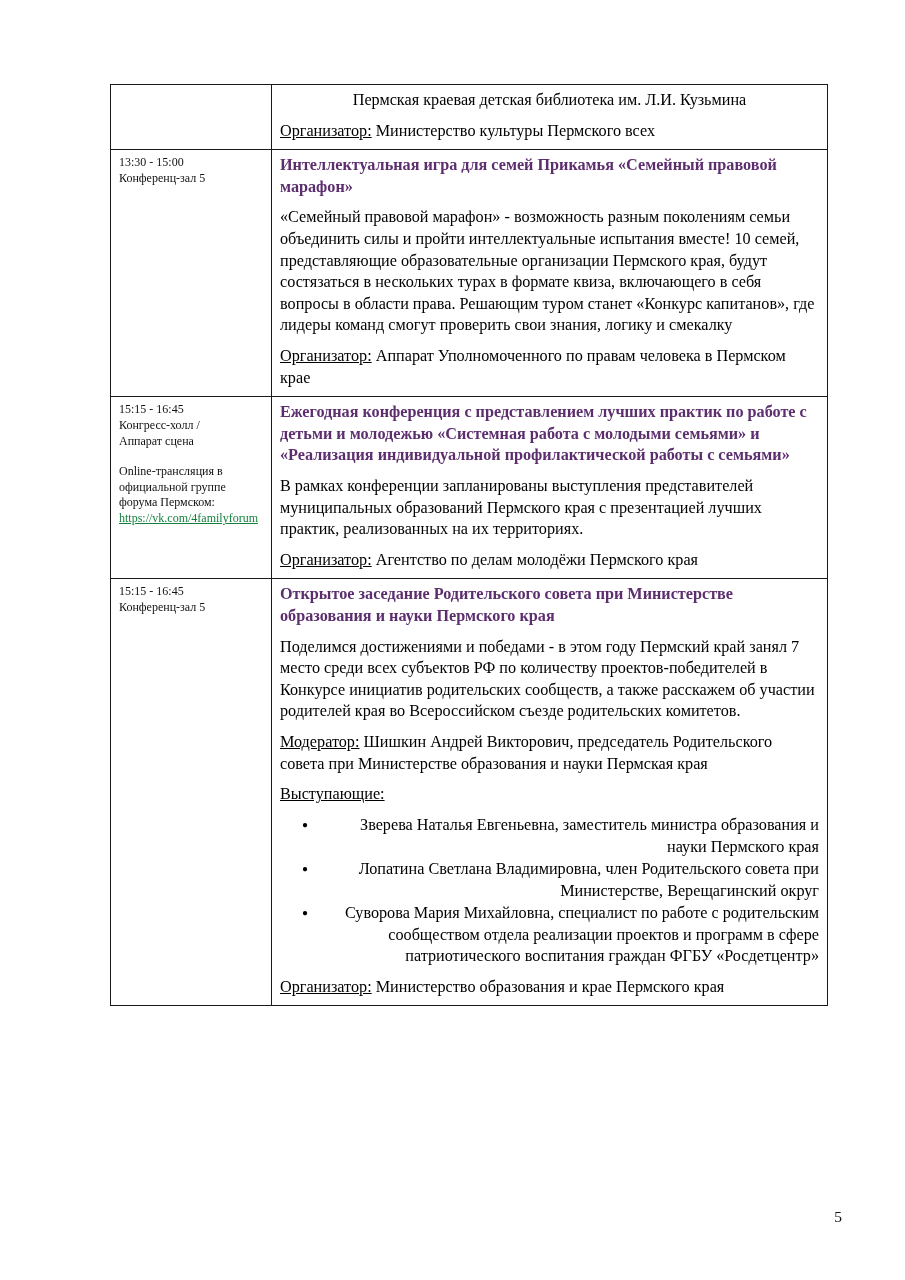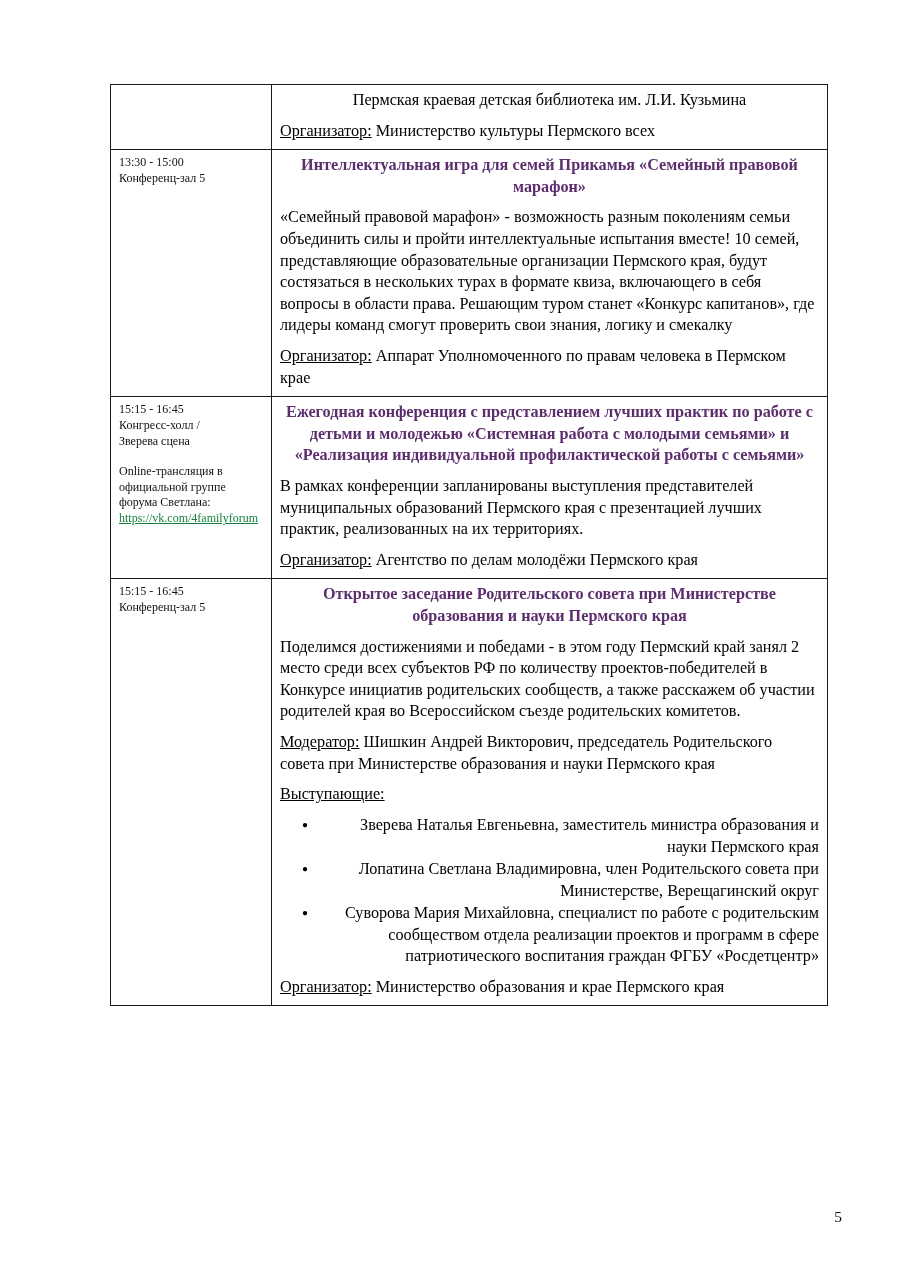--- a/index.html
+++ b/index.html
@@ -63,21 +63,20 @@
 
   .p-center {
     text-align: center;
   }
 
   .event-title {
     margin: 0 0 9px 0;
     font-weight: bold;
     color: #5c2e6e;
     line-height: 1.33;
-    text-align: center;
   }
 
   .lead-label {
     text-decoration: underline;
     text-underline-offset: 1px;
     text-align: center;
   }
 
   .org-block { margin-top: 2px; }
 
@@ -148,42 +147,42 @@
           <p class="p"><span class="lead-label">Организатор:</span>
              <span>Аппарат Уполномоченного по правам человека в Пермском крае</span></p>
         </td>
       </tr>
 
 
       <tr>
         <td class="col-time time-cell">
           <div class="time-line">15:15 - 16:45</div>
           <div>Конгресс-холл /</div>
-          <div>Зверева сцена</div>
-          <div class="gap-top">Online-трансляция в официальной группе форума Светлана:</div>
+          <div>Аппарат сцена</div>
+          <div class="gap-top">Online-трансляция в официальной группе форума Пермском:</div>
           <div><a class="link" href="#">https://vk.com/4familyforum</a></div>
         </td>
         <td class="col-body body-cell">
           <p class="event-title">Ежегодная конференция с представлением лучших практик по работе с детьми и молодежью «Системная работа с молодыми семьями» и «Реализация индивидуальной профилактической работы с семьями»</p>
           <p class="p">В рамках конференции запланированы выступления представителей муниципальных образований Пермского края с презентацией лучших практик, реализованных на их территориях.</p>
           <p class="p"><span class="lead-label">Организатор:</span>
              <span>Агентство по делам молодёжи Пермского края</span></p>
         </td>
       </tr>
 
       <tr>
         <td class="col-time time-cell">
           <div class="time-line">15:15 - 16:45</div>
           <div class="time-line">Конференц-зал 5</div>
         </td>
         <td class="col-body body-cell">
           <p class="event-title">Открытое заседание Родительского совета при Министерстве образования и науки Пермского края</p>
-          <p class="p">Поделимся достижениями и победами - в этом году Пермский край занял 2 место среди всех субъектов РФ по количеству проектов-победителей в Конкурсе инициатив родительских сообществ, а также расскажем об участии родителей края во Всероссийском съезде родительских комитетов.</p>
+          <p class="p">Поделимся достижениями и победами - в этом году Пермский край занял 7 место среди всех субъектов РФ по количеству проектов-победителей в Конкурсе инициатив родительских сообществ, а также расскажем об участии родителей края во Всероссийском съезде родительских комитетов.</p>
           <p class="p"><span class="lead-label">Модератор:</span>
-             <span>Шишкин Андрей Викторович, председатель Родительского совета при Министерстве образования и науки Пермского края</span></p>
+             <span>Шишкин Андрей Викторович, председатель Родительского совета при Министерстве образования и науки Пермская края</span></p>
           <p class="p"><span class="lead-label">Выступающие:</span></p>
           <ul class="speakers">
             <li>Зверева Наталья Евгеньевна, заместитель министра образования и науки Пермского края</li>
             <li>Лопатина Светлана Владимировна, член Родительского совета при Министерстве, Верещагинский округ</li>
             <li>Суворова Мария Михайловна, специалист по работе с родительским сообществом отдела реализации проектов и программ в сфере патриотического воспитания граждан ФГБУ «Росдетцентр»</li>
           </ul>
           <p class="p"><span class="lead-label">Организатор:</span>
              <span>Министерство образования и крае Пермского края</span></p>
         </td>
       </tr>

